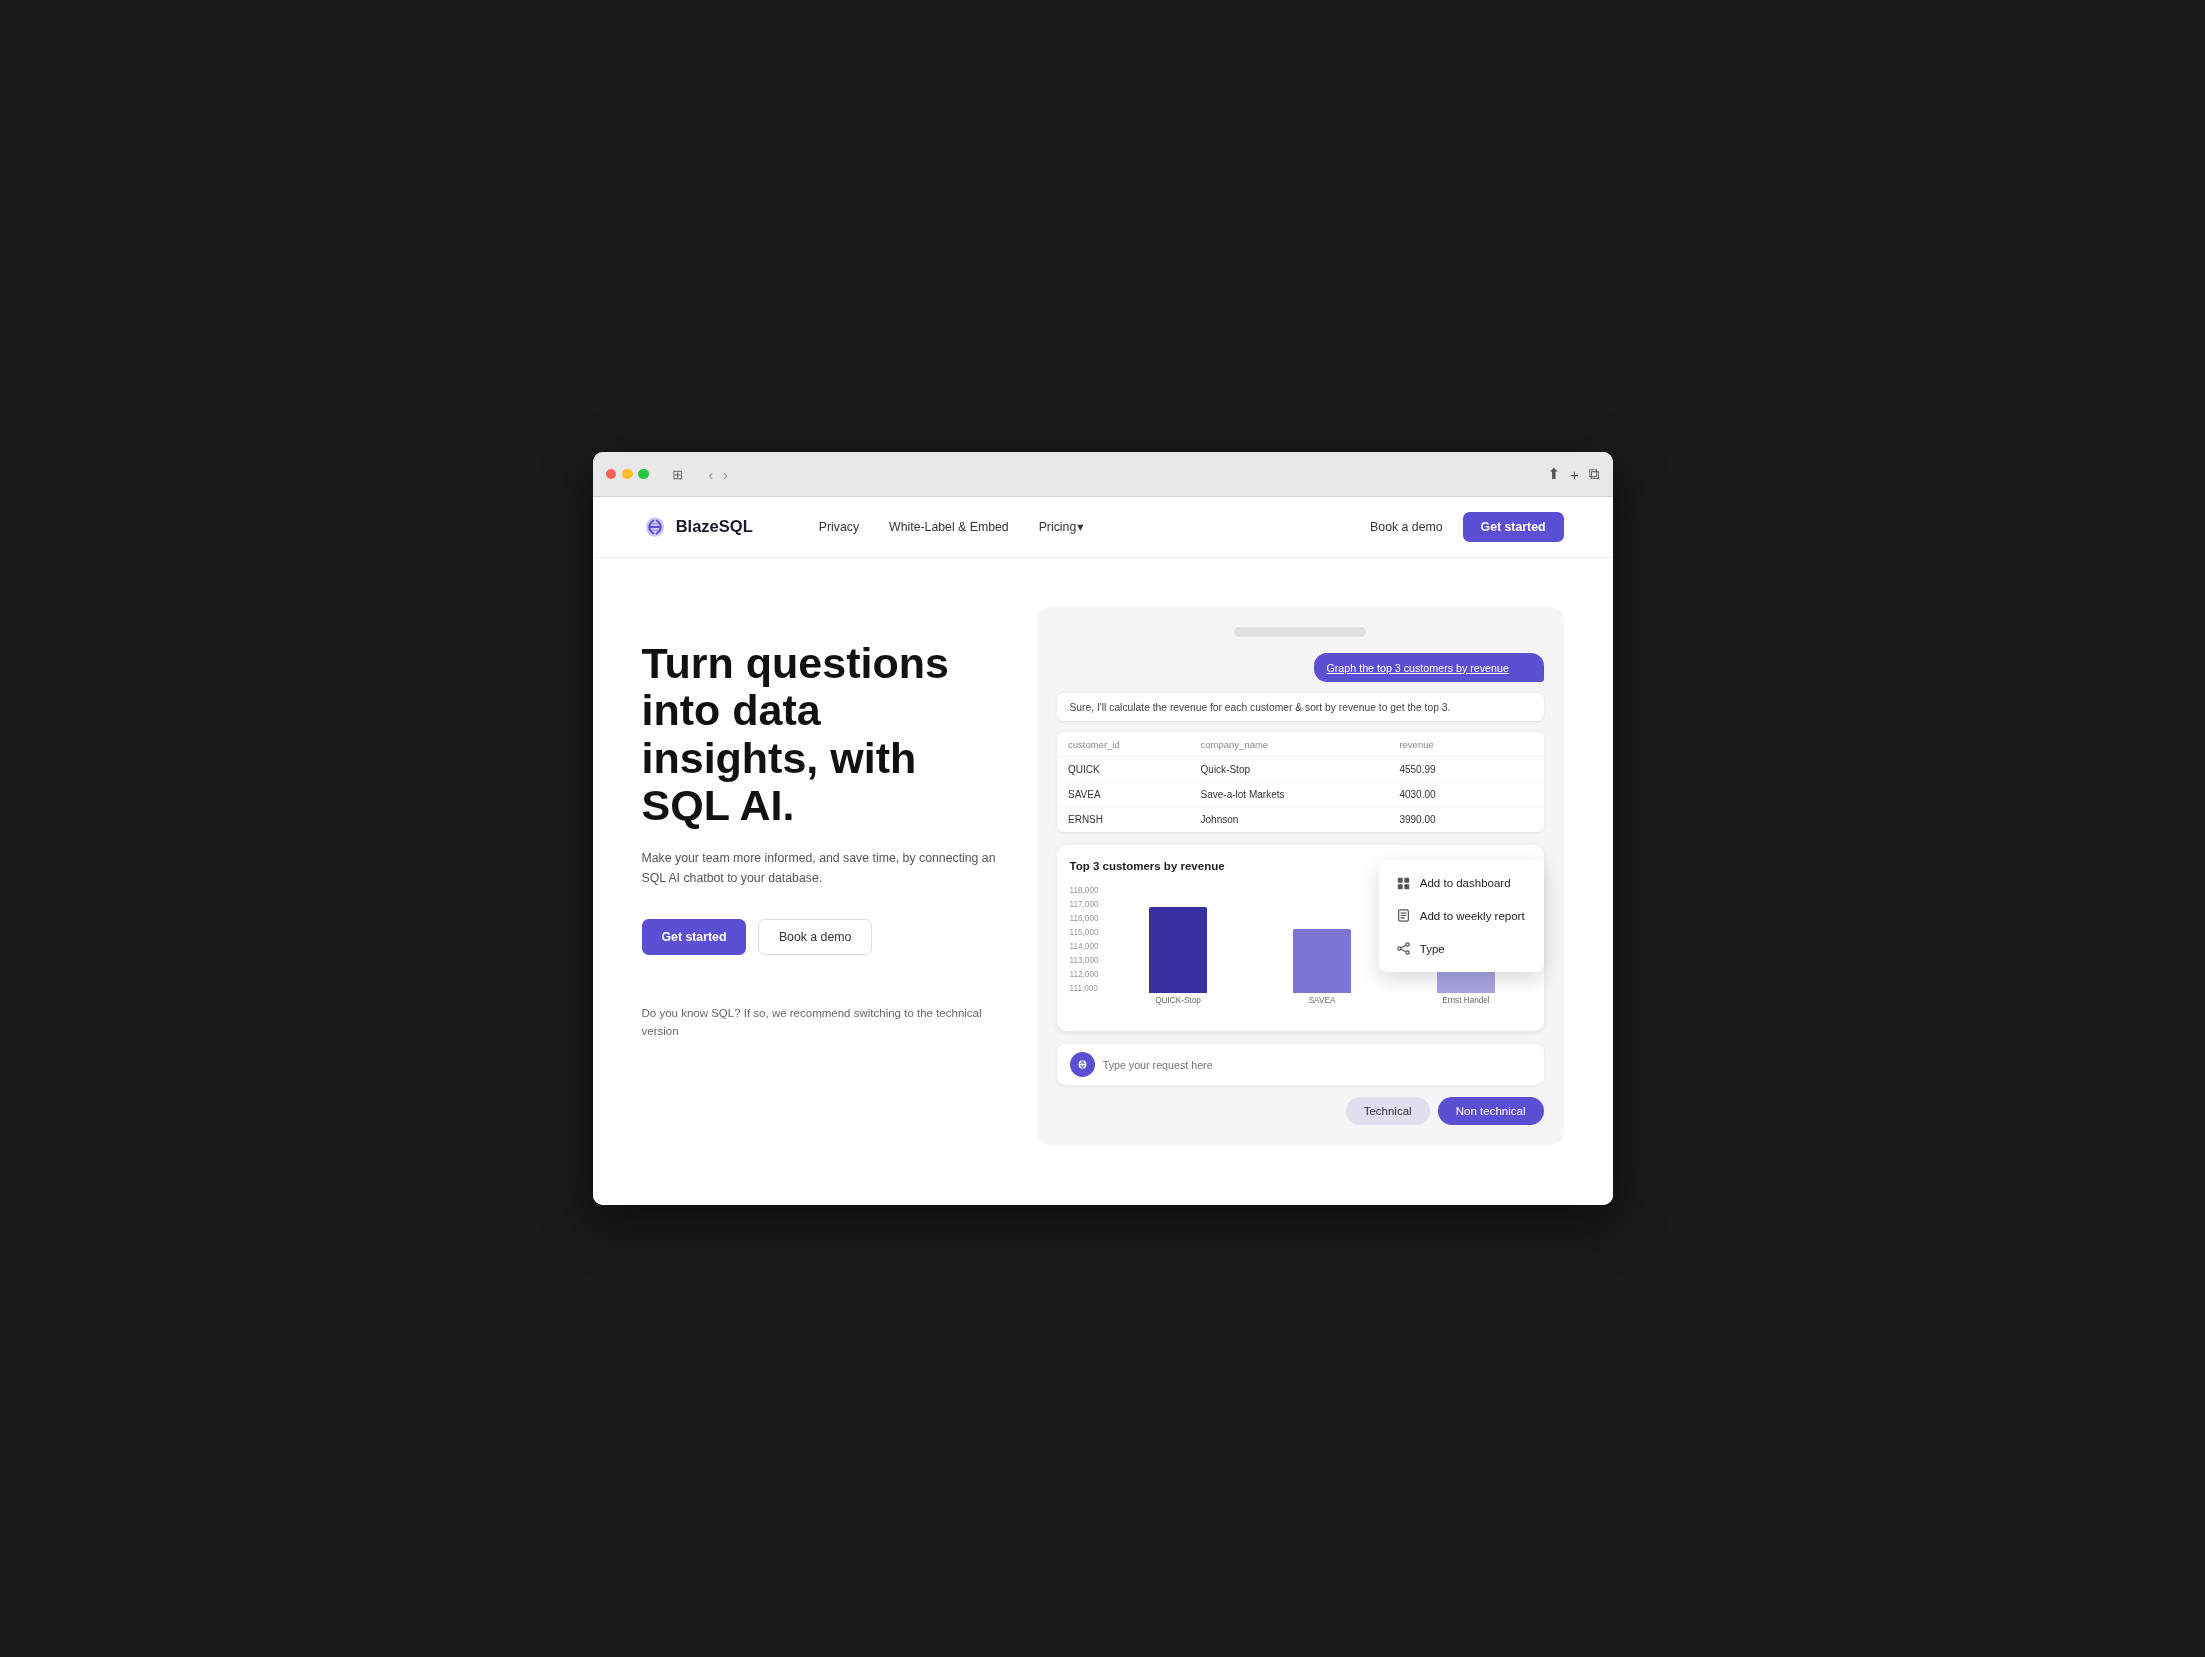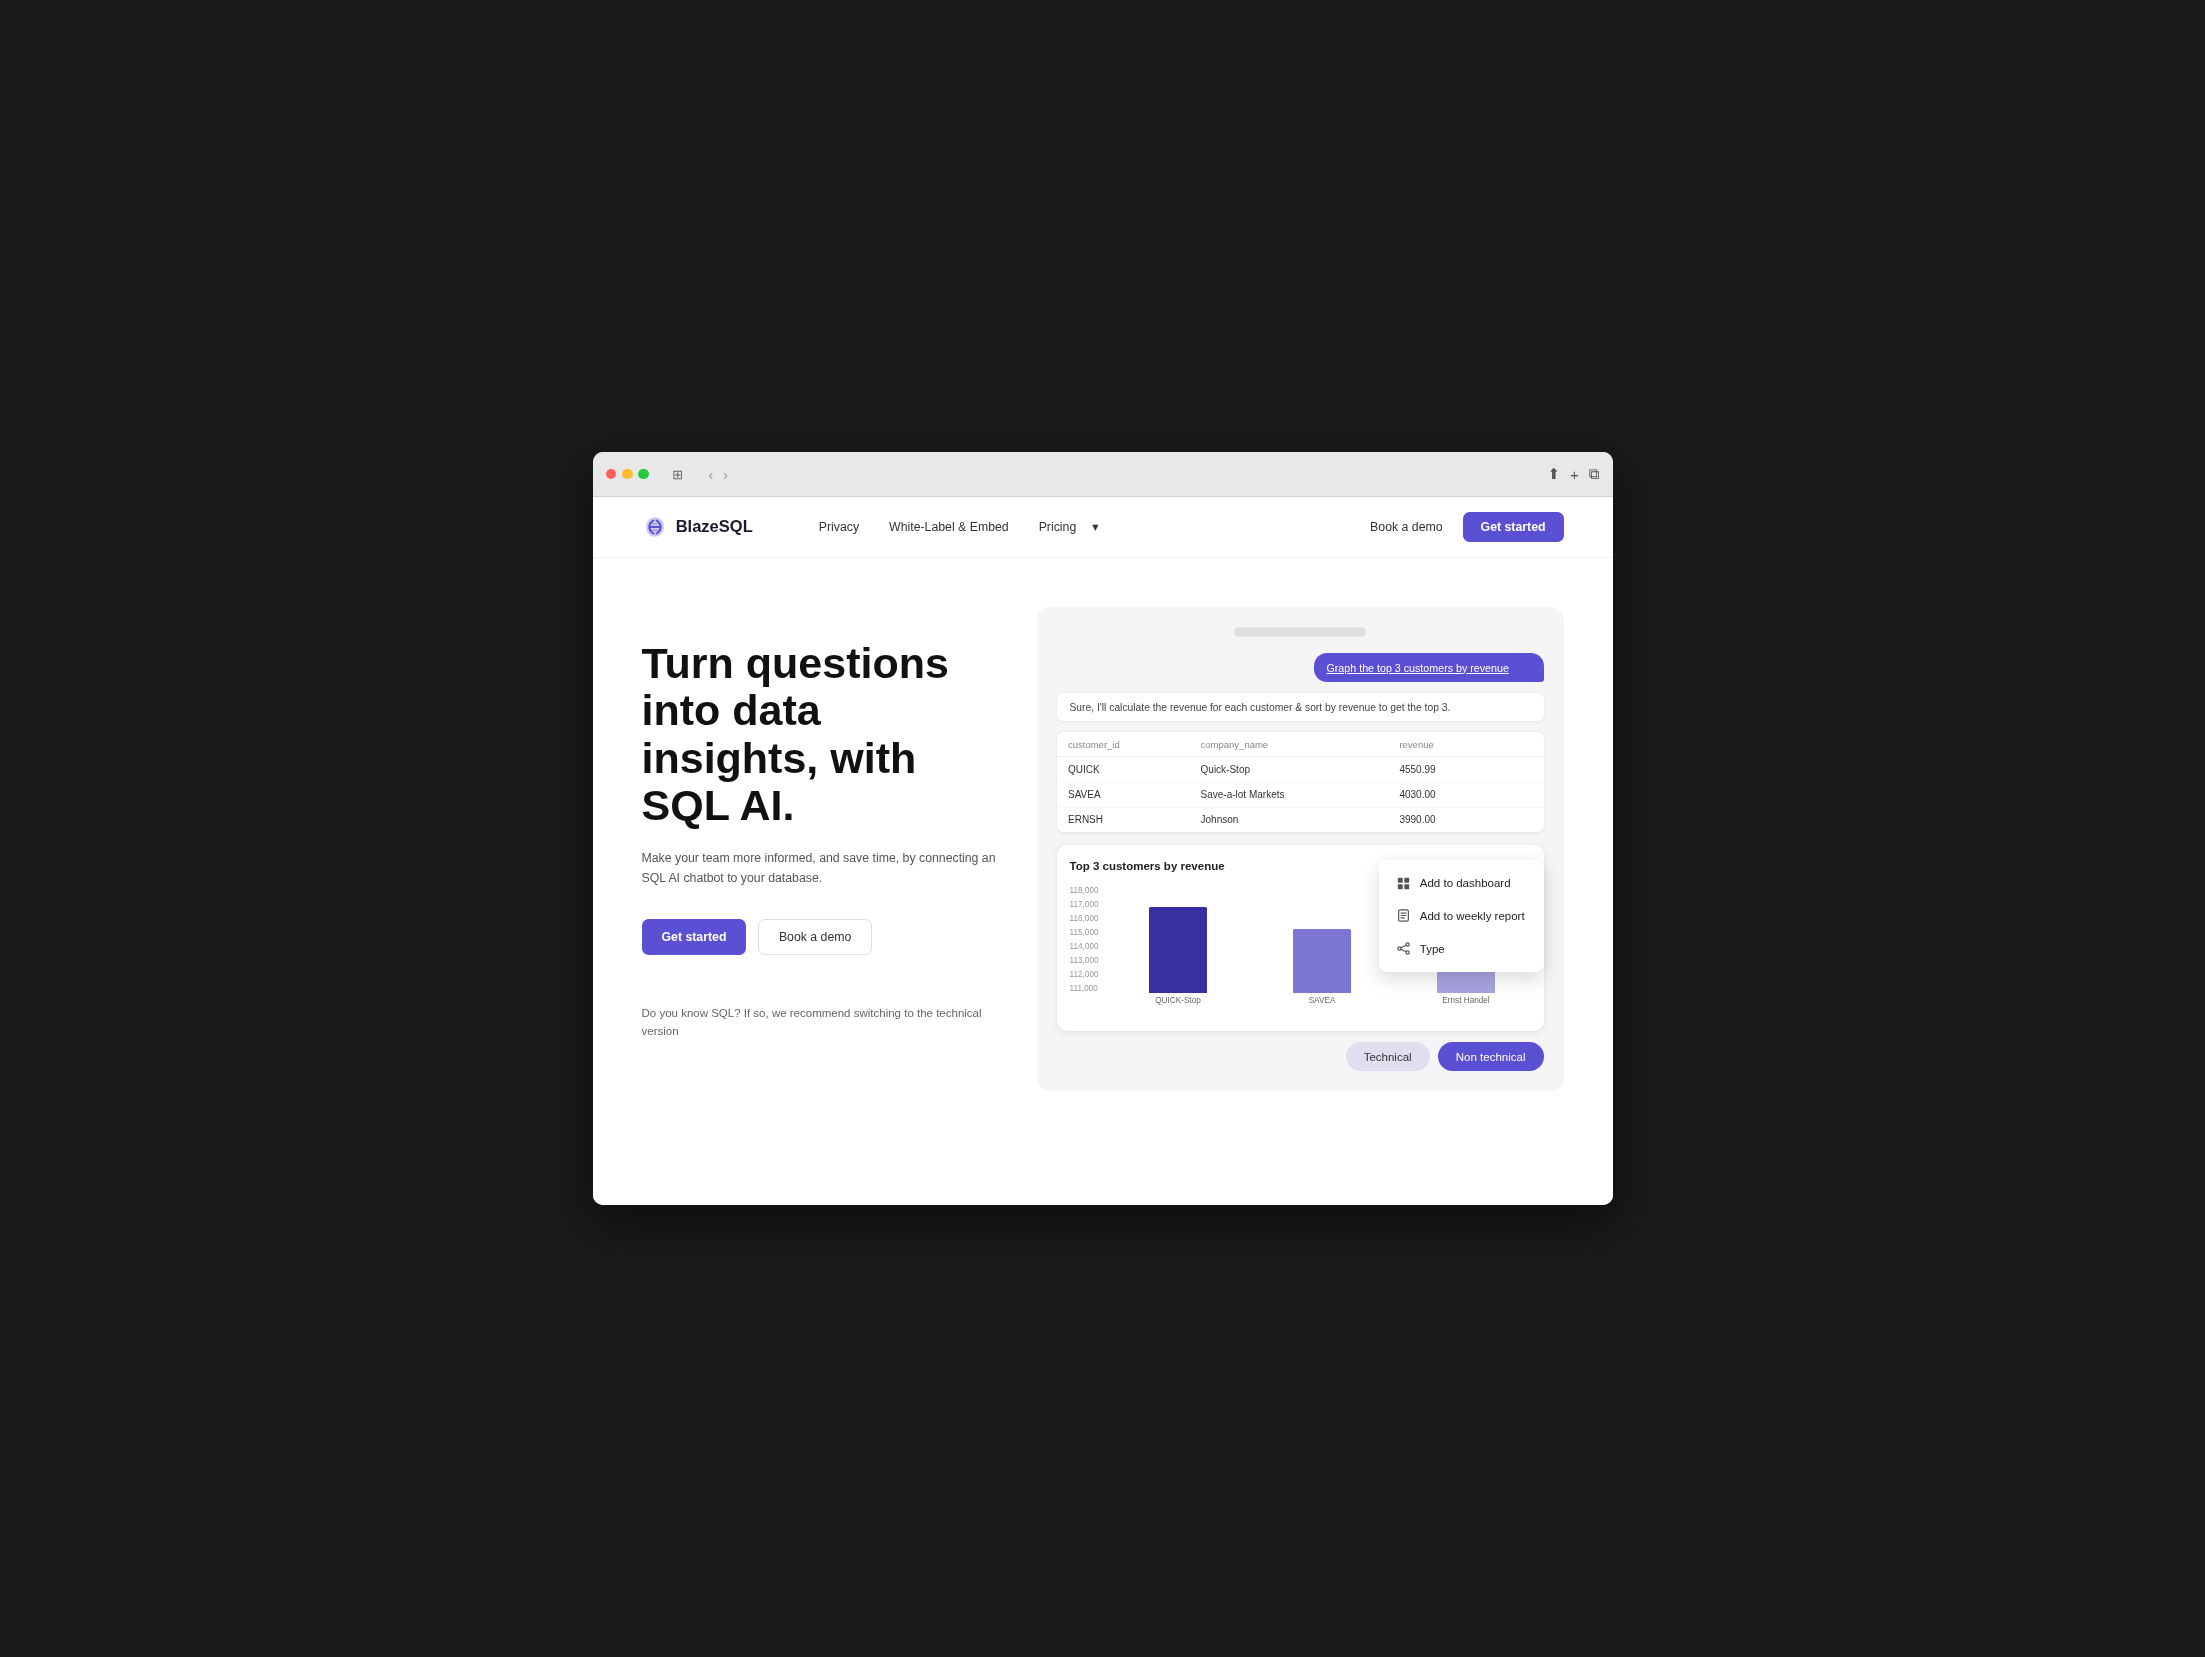--- a/index.html
+++ b/index.html
@@ -109,21 +109,21 @@
       margin-left: 66px;
     }
     .nav-link {
       color: #333;
       text-decoration: none;
       font-size: 12.3px;
     }
     .nav-link-dropdown {
       display: flex;
       align-items: center;
-      gap: 16px;
+      gap: 1px;
       color: #333;
       font-size: 12.3px;
       cursor: pointer;
     }
     .nav-ctas {
       margin-left: auto;
       display: flex;
       align-items: center;
       gap: 20px;
     }
@@ -575,20 +575,31 @@
                     <circle cx="3" cy="8" r="2" stroke="#555" stroke-width="1.5"></circle>
                     <circle cx="13" cy="13" r="2" stroke="#555" stroke-width="1.5"></circle>
                     <path d="M5 7l6-3M5 9l6 3" stroke="#555" stroke-width="1.5"></path>
                   </svg>
                 </span>
                 <span>Type</span>
               </div>
             </div>
           </div>
 
+          <div class="chat-input-area">
+            <button class="chat-logo-btn">
+              <svg width="13" height="13" viewBox="0 0 16 16" fill="none">
+                <path d="M8 2C5 2 3 4.5 3 8s2 6 5 6 5-2.5 5-6-2-6-5-6z" fill="white" opacity="0.4"></path>
+                <path d="M6 4C4.5 5 4 6.5 4 8s.5 3 2 4" stroke="white" stroke-width="1.5" stroke-linecap="round" fill="none"></path>
+                <path d="M10 4c1.5 1 2 2.5 2 4s-.5 3-2 4" stroke="white" stroke-width="1.5" stroke-linecap="round" fill="none"></path>
+                <path d="M5 8h6" stroke="white" stroke-width="1.5" stroke-linecap="round"></path>
+              </svg>
+            </button>
+            <input class="chat-input" type="text" placeholder="Type your request here" style="">
+          </div>
 
           <div class="mode-buttons">
             <button class="btn-mode btn-mode-technical">Technical</button>
             <button class="btn-mode btn-mode-nontechnical">Non technical</button>
           </div>
         </div>
       </div>
     </section>
   </div>
 </div>

